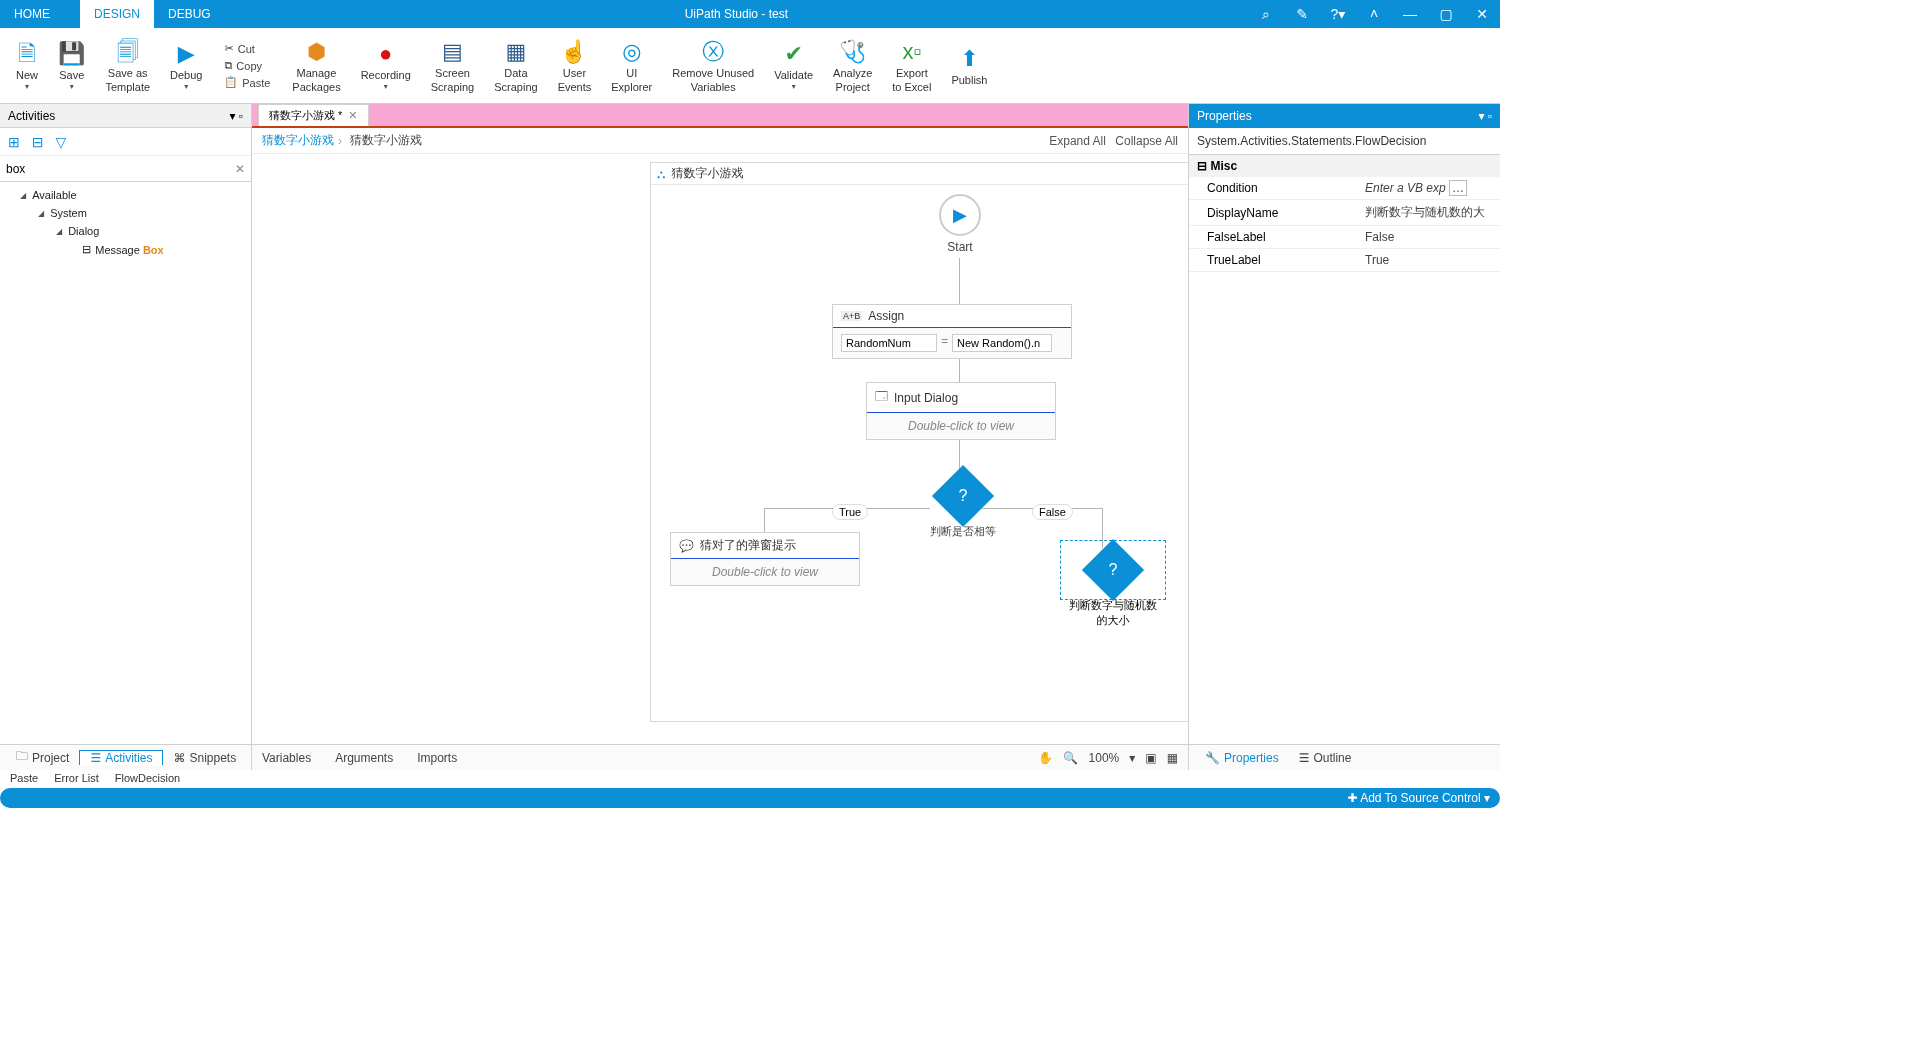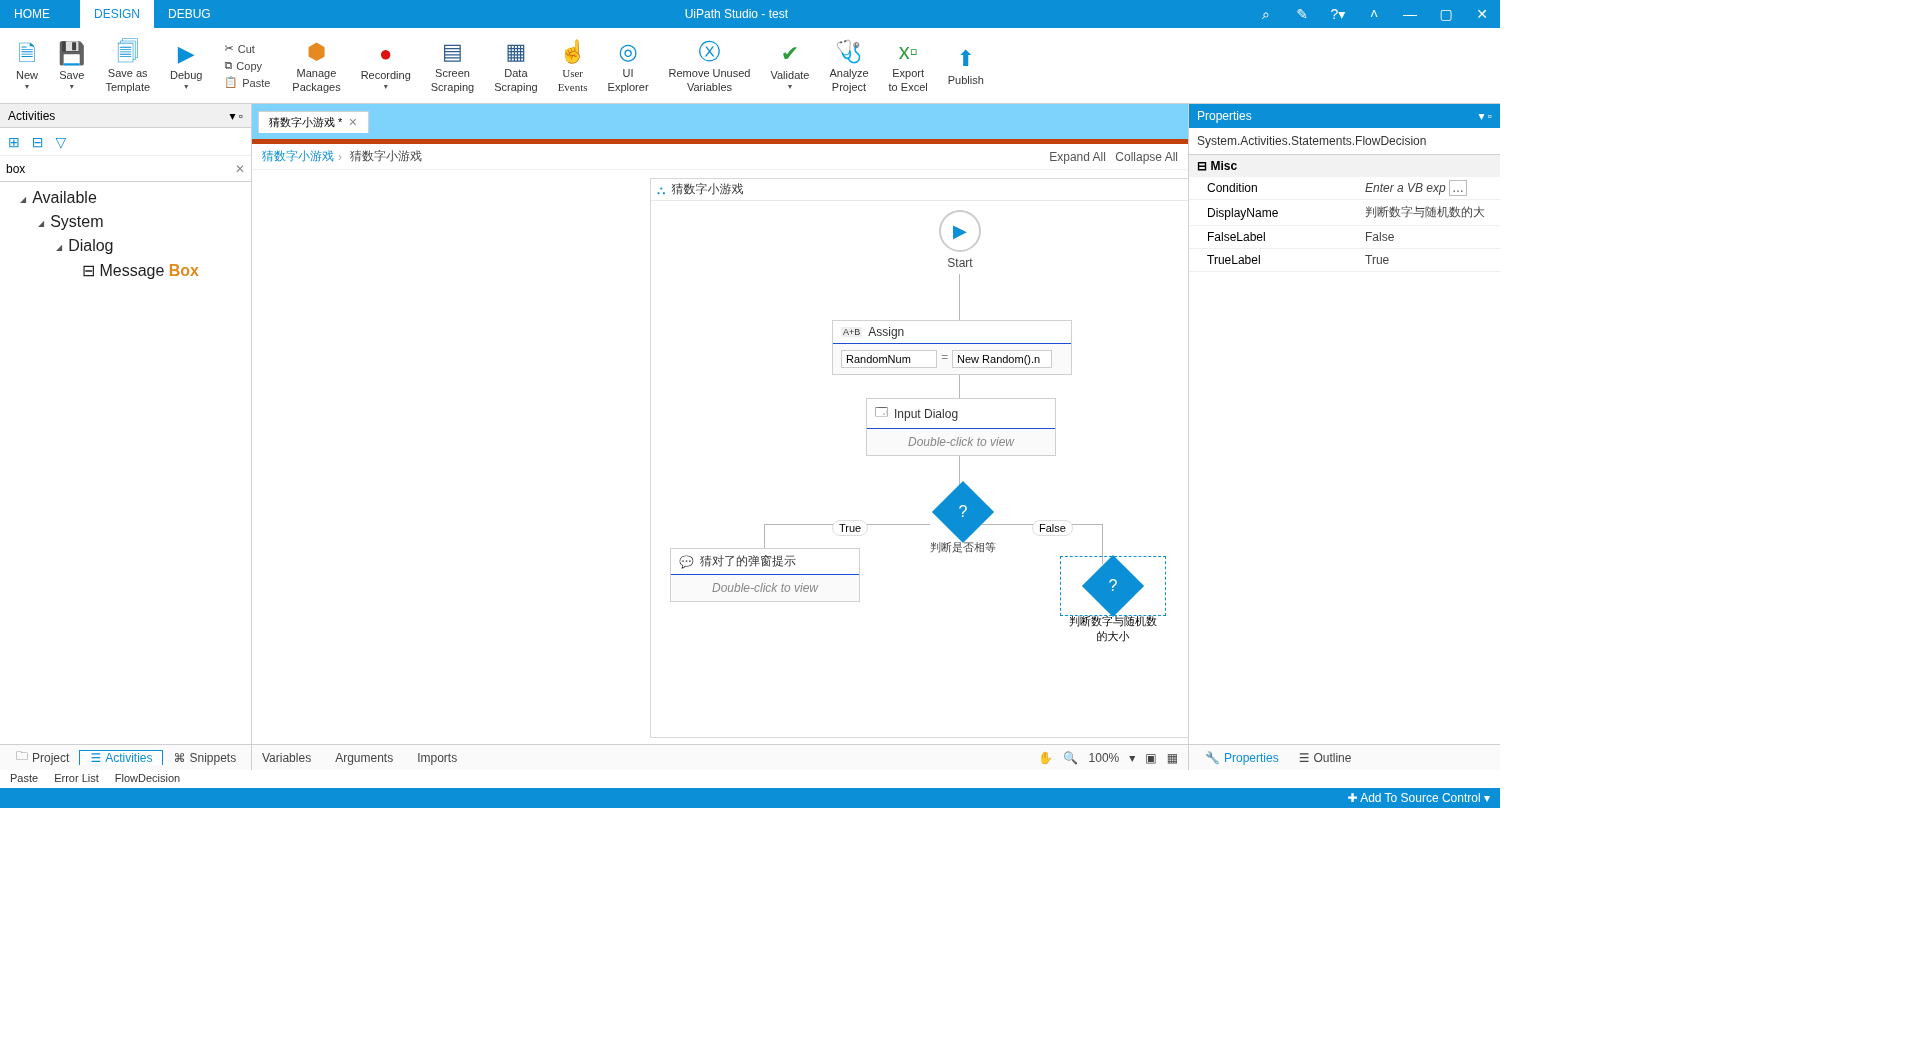--- a/index.html
+++ b/index.html
@@ -17,50 +17,50 @@
 .tiny { font-size: 8px; color: #555; }
 .rgroup { display:flex; flex-direction:column; justify-content:center; padding:0 6px; font-size:11px; color:#444;}
 .rgroup div { padding:2px 6px; display:flex; align-items:center; gap:4px;}
 .layout { display: flex; height: calc(100% - 28px - 76px - 20px - 22px); }
 .panel-head { height: 24px; background: #f0f0f0; border-bottom: 1px solid #d0d0d0; display: flex; align-items: center; padding: 0 8px; font-size: 12px; }
 .activities { width: 252px; border-right: 1px solid #d0d0d0; display:flex; flex-direction:column; }
 .act-toolbar { height: 28px; display:flex; align-items:center; gap:12px; padding:0 8px; border-bottom:1px solid #eee;}
 .act-toolbar span { color:#0b8fd6; font-size:14px;}
 .search { height: 26px; display:flex; align-items:center; padding:0 6px; border-bottom:1px solid #d0d0d0;}
 .search input { flex:1; border:none; outline:none; font-size:12px;}
-.tree { padding: 4px 6px; font-size:16px; color:#222;}
+.tree { padding: 4px 6px; font-size:11px; color:#222;}
 .tree .node { padding:3px 0 3px 0; }
 .tree .lvl1 { padding-left: 14px;}
 .tree .lvl2 { padding-left: 32px;}
 .tree .lvl3 { padding-left: 50px;}
 .tree .lvl4 { padding-left: 76px; display:flex; align-items:center; gap:4px;}
 .caret::before { content:"◢"; font-size:8px; color:#555; display:inline-block; margin-right:6px; transform:translateY(-1px);}
 .center { flex:1; display:flex; flex-direction:column; min-width:0;}
-.center-tabs { height:40px; background:#7dd3fc; display:flex; align-items:center; padding:0 6px; border-bottom:5px solid #c2410c;}
+.center-tabs { height:24px; background:#f9a8d4; display:flex; align-items:center; padding:0 6px; border-bottom:2px solid #c2410c;}
 .doc-tab { background:#fff; padding:3px 10px; font-size:11px; border:1px solid #d0d0d0; border-bottom:none; display:flex; align-items:center; gap:6px;}
 .breadcrumb { height:26px; display:flex; align-items:center; padding:0 10px; font-size:12px; color:#666; border-bottom:1px solid #eee;}
 .breadcrumb a { color:#0b8fd6; }
 .breadcrumb .cur { color:#444; margin-left:4px;}
 .bc-right { margin-left:auto; color:#555;}
 .bc-right span { margin-left:6px;}
 .canvas { flex:1; position:relative; background:#fff; overflow:hidden;}
 .properties { width: 312px; border-left:1px solid #d0d0d0; display:flex; flex-direction:column;}
 .prop-head { height: 24px; background:#0b8fd6; color:#fff; display:flex; align-items:center; padding:0 8px;}
 .prop-type { padding:6px 8px; border-bottom:1px solid #d0d0d0; font-size:12px; color:#333;}
 .prop-grid { font-size:12px; }
 .prop-cat { background:#f2f2f2; padding:4px 8px; font-weight:600; }
 .prop-row { display:flex; border-bottom:1px solid #eee; align-items:center;}
 .prop-row .k { width: 170px; padding:4px 8px 4px 18px; }
 .prop-row .v { flex:1; padding:4px 6px; color:#444; }
 .placeholder { color:#999; font-style:italic;}
 .btm-tabs { height: 26px; border-top:1px solid #d0d0d0; display:flex; align-items:center; padding:0 6px; font-size:12px; background:#fafafa;}
 .btm-tab { padding:0 10px; display:flex; align-items:center; gap:4px; color:#444;}
 .btm-tab.active { border:1px solid #0b8fd6; border-bottom:none; background:#fff;}
 .status2 { height: 18px; font-size:11px; padding:2px 10px; display:flex; gap:16px; color:#333;}
-.footer { height: 20px; background:#0b8fd6; color:#fff; display:flex; align-items:center; justify-content:flex-end; padding:0 10px; font-size:12px;}
+.footer { height: 20px; background:#0b8fd6; color:#fff; display:flex; align-items:center; justify-content:flex-end; padding:0 10px; font-size:12px;border-radius:10px;}
 
 .wf-frame { position:absolute; left:398px; top:8px; width:620px; height:560px; border:1px solid #d8d8d8;}
 .wf-title { height:22px; display:flex; align-items:center; gap:6px; padding:0 6px; font-size:12px; border-bottom:1px solid #e8e8e8; color:#333;}
 .start { position:absolute; left:686px; top:40px; width:44px; height:64px; text-align:center;}
 .start .circle { width:42px; height:42px; border:2px solid #ccc; border-radius:50%; margin:0 auto; display:flex; align-items:center; justify-content:center; color:#0b8fd6; font-size:18px;}
 .start .lbl { margin-top:4px; font-size:12px; color:#444;}
 .box { position:absolute; border:1px solid #d0d0d0; background:#fafafa; font-size:12px;}
 .box .hdr { padding:4px 8px; background:#fff; border-bottom:1px solid #1d4ed8; display:flex; align-items:center; gap:6px; color:#333;}
 .box .body { padding:6px 8px; text-align:center; color:#888; font-style:italic;}
 .assign { left:580px; top:150px; width:240px;}
@@ -156,21 +156,21 @@
       <span style="white-space:pre-line;text-align:center;">Screen
 Scraping</span>
     </div>
   <div class="ritem">
       <div class="ricon dark">▦</div>
       <span style="white-space:pre-line;text-align:center;">Data
 Scraping</span>
     </div>
   <div class="ritem">
       <div class="ricon dark">☝</div>
-      <span style="white-space:pre-line;text-align:center;font-family:Liberation Serif, serif;">User
+      <span style="white-space:pre-line;text-align:center;">User
 Events</span>
     </div>
   <div class="ritem">
       <div class="ricon">◎</div>
       <span style="white-space:pre-line;text-align:center;">UI
 Explorer</span>
     </div>
   <div class="ritem">
       <div class="ricon">ⓧ</div>
       <span style="white-space:pre-line;text-align:center;">Remove Unused

